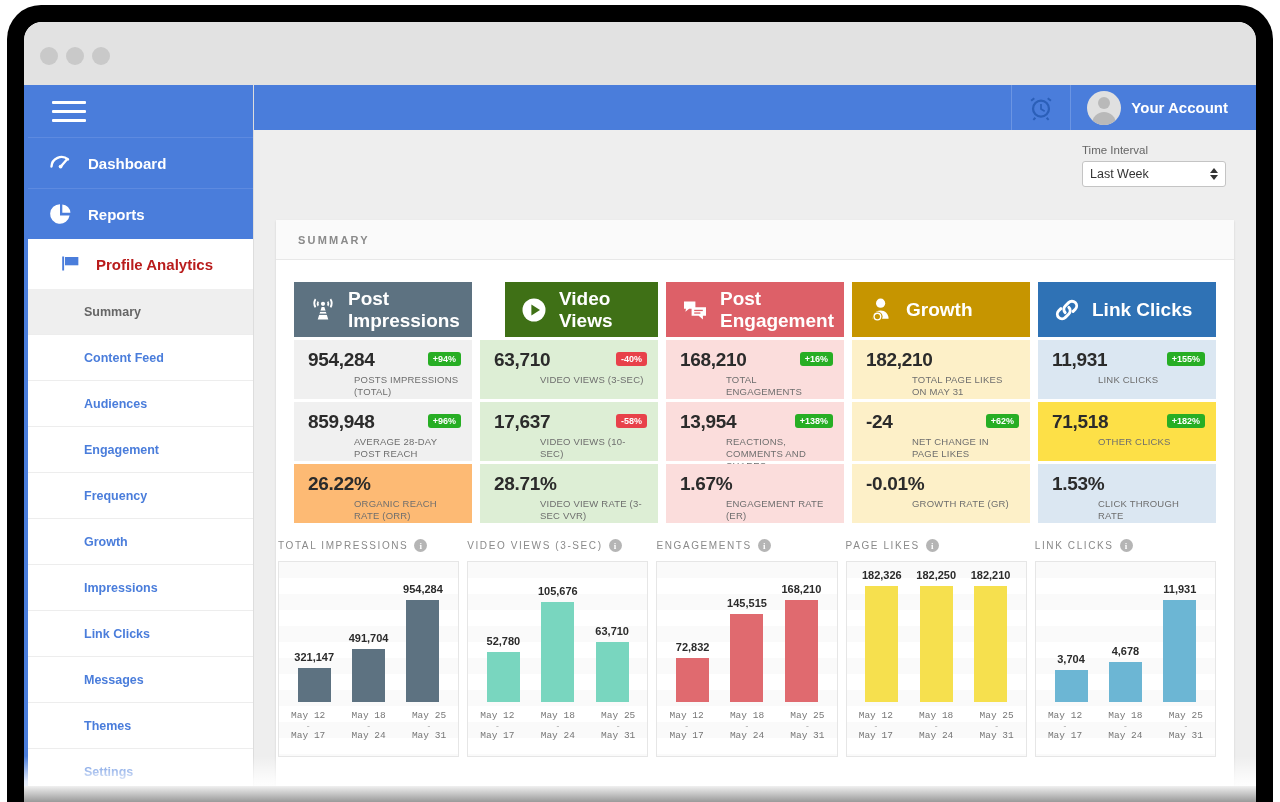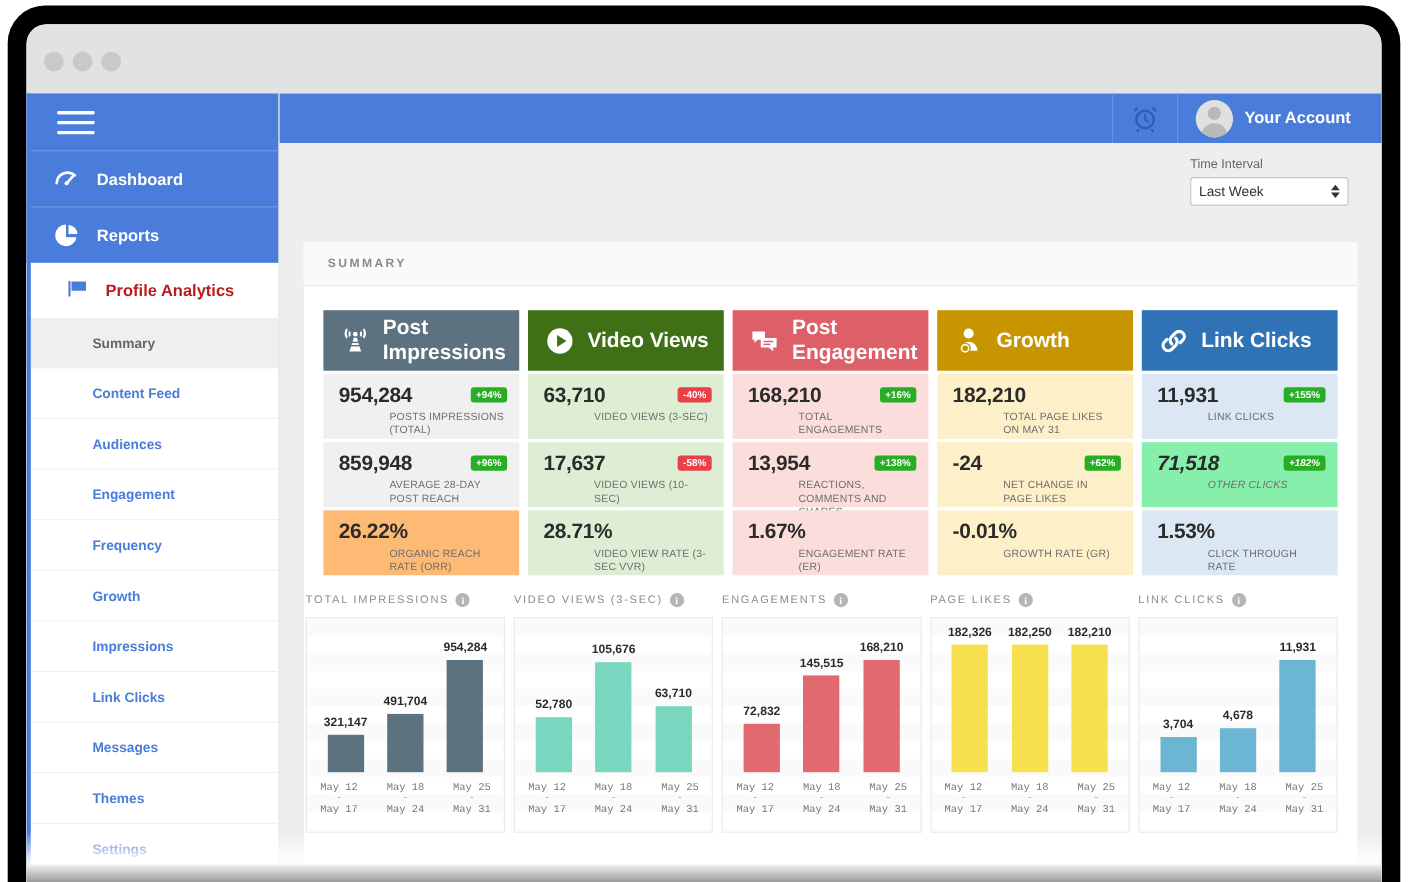--- a/index.html
+++ b/index.html
@@ -409,21 +409,21 @@
                   <div class="kpi-val">859,948</div>
                   <div class="kpi-cap">AVERAGE 28-DAY POST REACH</div>
                   <span class="badge up">+96%</span>
                 </div>
                 <div class="kpi-cell" style="background: #fdba74;">
                   <div class="kpi-val">26.22%</div>
                   <div class="kpi-cap">ORGANIC REACH RATE (ORR)</div>
                 </div>
               </div>
               <div class="kpi-col">
-                <div class="kpi-head" style="background: rgb(63, 112, 22);">
+                <div class="kpi-head" style="background: rgb(63, 112, 22); margin-left: 25px;">
                   <span class="kpi-ico"><svg viewBox="0 0 30 30">
                       <circle cx="15" cy="15" r="11.5" fill="#fff"></circle>
                       <path d="M12.4 9.6 21 15l-8.6 5.4z" fill="#3f7016"></path>
                     </svg></span>
                   <span class="label">Video Views</span>
                 </div>
                 <div class="kpi-cell" style="background: rgb(221, 238, 213);">
                   <div class="kpi-val">63,710</div>
                   <div class="kpi-cap">VIDEO VIEWS (3-SEC)</div>
                   <span class="badge down">-40%</span>
@@ -494,21 +494,21 @@
                       <path d="M16.8 12.4a4.6 4.6 0 0 1 0 6.6l-3.4 3.4a4.7 4.7 0 0 1-6.7-6.6l2.2-2.2"></path>
                       <path d="M13.2 17.6a4.6 4.6 0 0 1 0-6.6l3.4-3.4a4.7 4.7 0 0 1 6.7 6.6l-2.2 2.2"></path>
                     </svg></span>
                   <span class="label">Link Clicks</span>
                 </div>
                 <div class="kpi-cell" style="background: rgb(219, 231, 242);">
                   <div class="kpi-val">11,931</div>
                   <div class="kpi-cap">LINK CLICKS</div>
                   <span class="badge up">+155%</span>
                 </div>
-                <div class="kpi-cell" style="background: #86efac; font-style: italic;">
+                <div class="kpi-cell" style="background: #fde047;">
                   <div class="kpi-val">71,518</div>
                   <div class="kpi-cap">OTHER CLICKS</div>
                   <span class="badge up">+182%</span>
                 </div>
                 <div class="kpi-cell" style="background: rgb(219, 231, 242);">
                   <div class="kpi-val">1.53%</div>
                   <div class="kpi-cap">CLICK THROUGH RATE</div>
                 </div>
               </div>
             </div>

